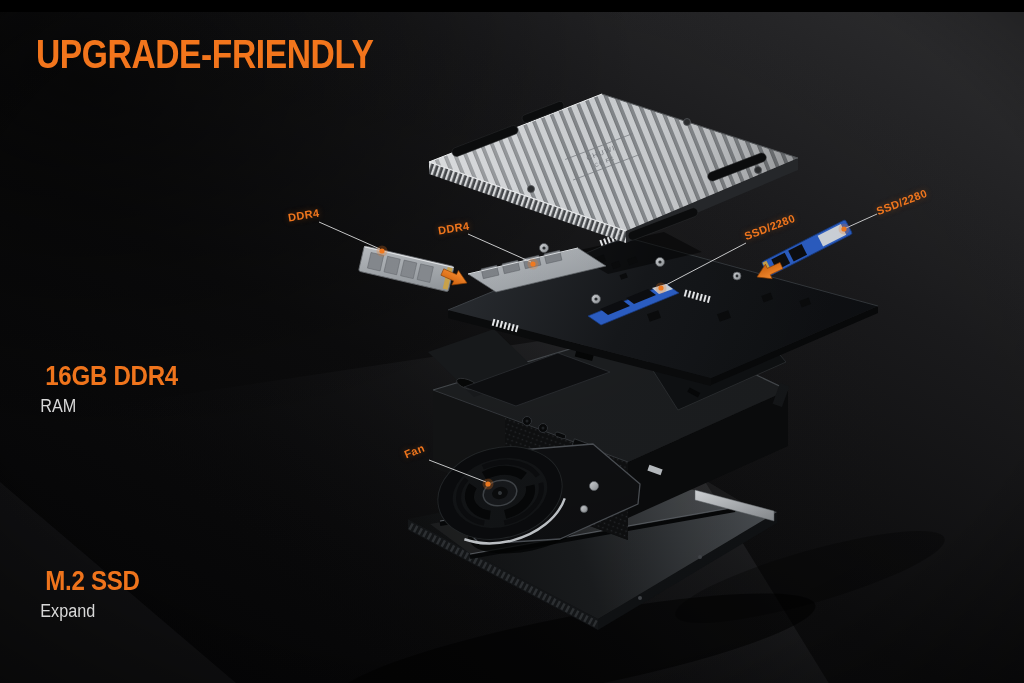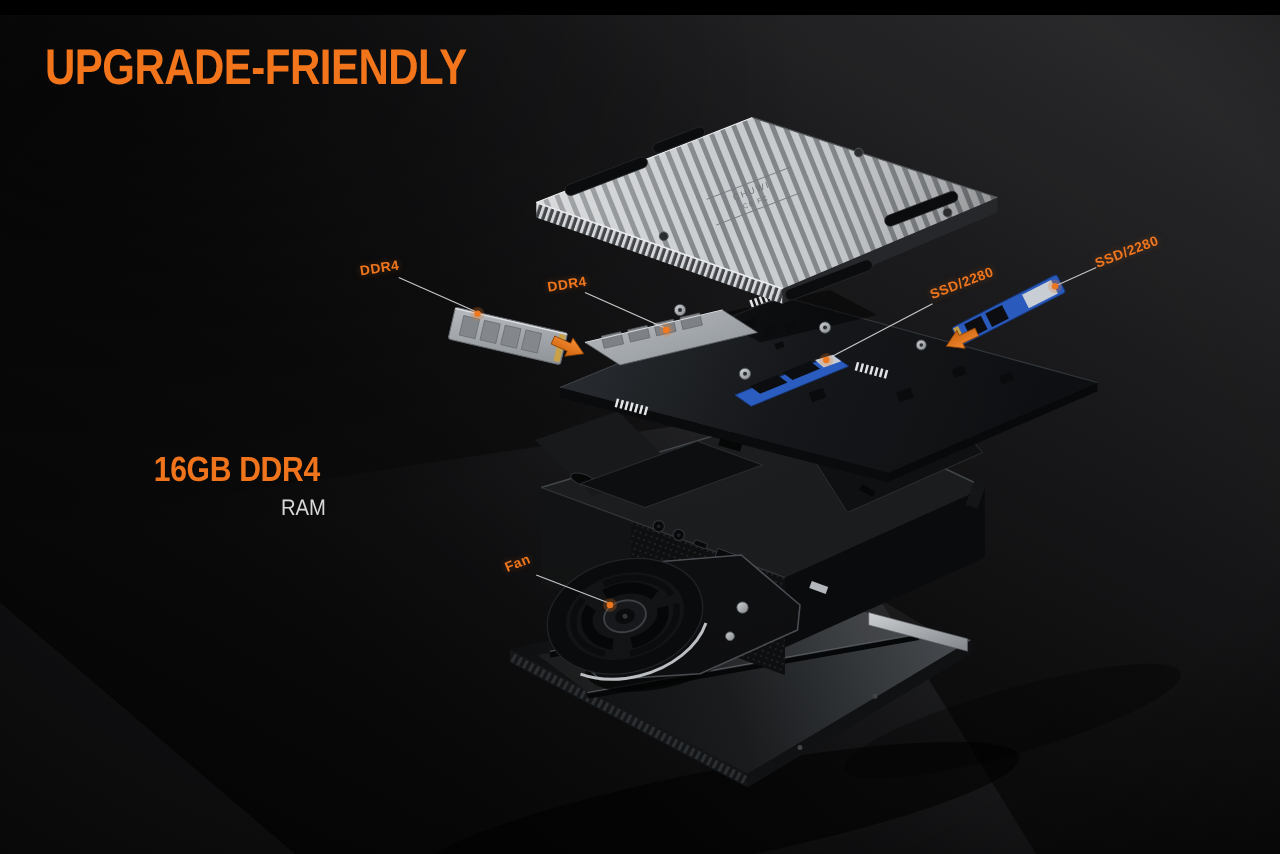--- a/index.html
+++ b/index.html
@@ -10,21 +10,21 @@
     margin-top:12px;
   }
   #stage svg{position:absolute;left:0;top:0;}
   .txt{position:absolute;white-space:nowrap;}
   .title{
     left:36px;top:20px;
     font-size:40px;font-weight:800;letter-spacing:-.5px;
     color:#f2751c;
     transform:scaleX(.84);transform-origin:left top;
   }
-  .spec{left:28px;width:245px;text-align:right;}
+  .spec{left:28px;width:245px;text-align:left;}
   .spec .val{
     font-size:28px;font-weight:800;color:#ef741c;letter-spacing:-.3px;
     transform:scaleX(.86);transform-origin:center;
   }
   .spec .lab{
     margin-top:4px;font-size:18px;font-weight:400;color:#d8d8d8;
     transform:scaleX(.9);transform-origin:center;
   }
   .spec1{top:348px}.spec2{top:450px}.spec3{top:553px}
   .callout{
@@ -334,20 +334,24 @@
 
   <rect width="1024" height="683" fill="url(#vig)"></rect>
 </svg>
 
 <h1 class="txt title" style="margin:0">UPGRADE-FRIENDLY</h1>
 
 <div class="txt spec spec1">
   <div class="val">16GB DDR4</div>
   <div class="lab">RAM</div>
 </div>
+<div class="txt spec spec3">
+  <div class="val">M.2 SSD</div>
+  <div class="lab">Expand</div>
+</div>
 
 <div class="txt callout co-ddr4-l">DDR4</div>
 <div class="txt callout co-ddr4-r">DDR4</div>
 <div class="txt callout co-ssd-l">SSD/2280</div>
 <div class="txt callout co-ssd-r">SSD/2280</div>
 <div class="txt callout co-fan">Fan</div>
 
 </div>
 
 </body></html>

